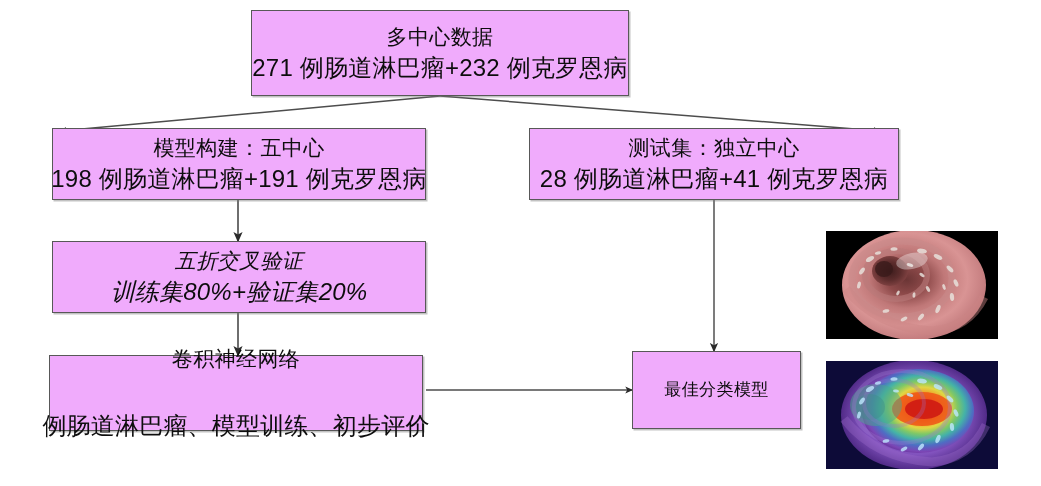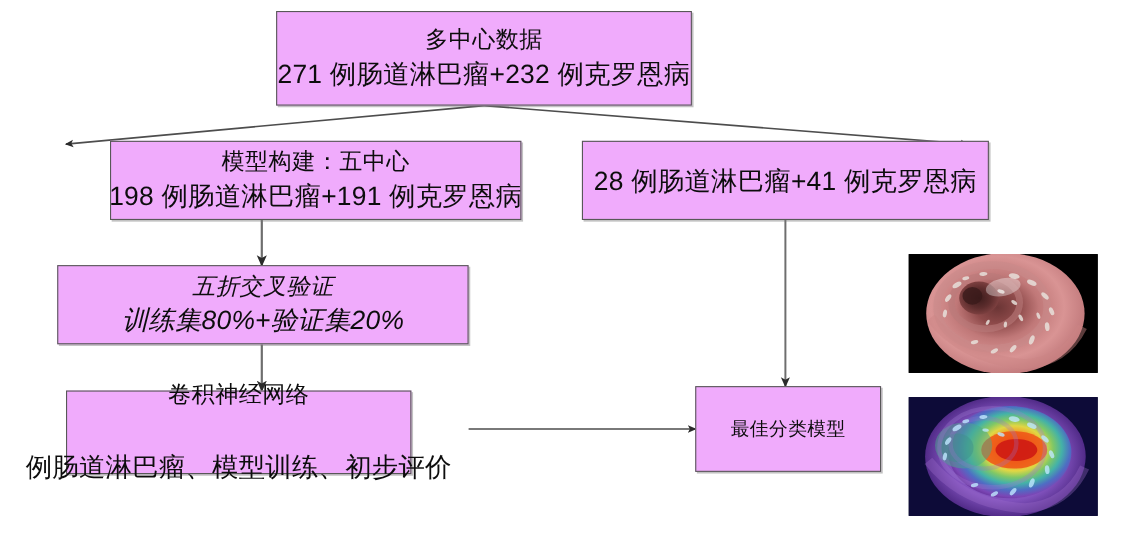--- a/index.html
+++ b/index.html
@@ -45,24 +45,24 @@
     letter-spacing: 0.2px;
     white-space: nowrap;
     margin-top: 3px;
   }
   .node.single .line1 {
     font-size: 17px;
   }
 
   
   #node-source      { left: 251px; top: 10px;  width: 378px; height: 86px; }
-  #node-model-build { left: 52px;  top: 128px; width: 374px; height: 72px; margin-left: 48px; }
+  #node-model-build { left: 52px;  top: 128px; width: 374px; height: 72px; }
   #node-testset     { left: 529px; top: 128px; width: 370px; height: 72px; }
   #node-cv          { left: 52px;  top: 241px; width: 374px; height: 72px; font-style: italic; }
-  #node-cnn         { left: 60px;  top: 355px; width: 314px; height: 76px; gap: 36px; }
+  #node-cnn         { left: 49px;  top: 355px; width: 374px; height: 76px; gap: 36px; }
   #node-best-model  { left: 632px; top: 351px; width: 169px; height: 78px; }
 
   
   #connectors {
     position: absolute;
     left: 0;
     top: 0;
     width: 1041px;
     height: 486px;
     z-index: 1;
@@ -107,20 +107,21 @@
     <div class="line1">多中心数据</div>
     <div class="line2">271 例肠道淋巴瘤+232 例克罗恩病</div>
   </div>
 
   <div class="node" id="node-model-build">
     <div class="line1">模型构建：五中心</div>
     <div class="line2">198 例肠道淋巴瘤+191 例克罗恩病</div>
   </div>
 
   <div class="node" id="node-testset">
+    <div class="line1">测试集：独立中心</div>
     <div class="line2">28 例肠道淋巴瘤+41 例克罗恩病</div>
   </div>
 
   <div class="node" id="node-cv">
     <div class="line1">五折交叉验证</div>
     <div class="line2">训练集80%+验证集20%</div>
   </div>
 
   <div class="node" id="node-cnn">
     <div class="line1">卷积神经网络</div>

